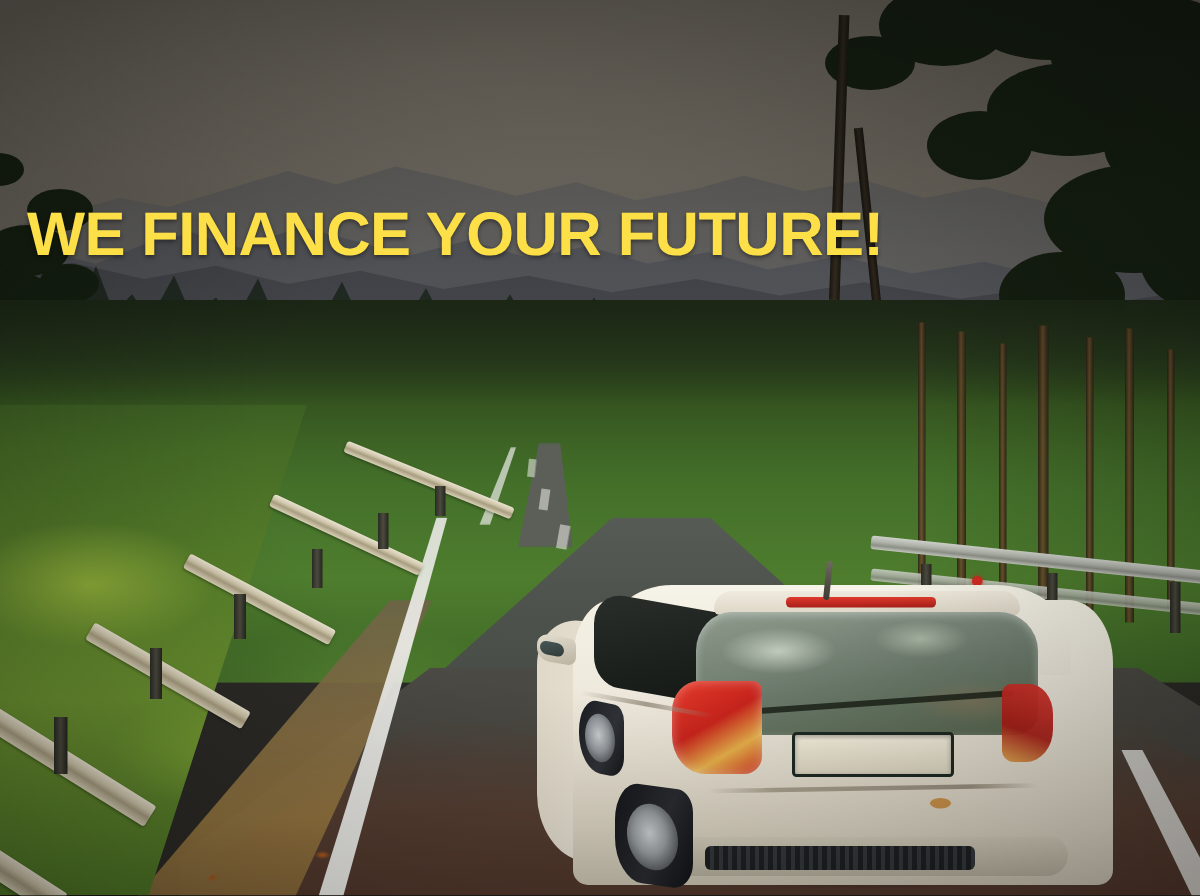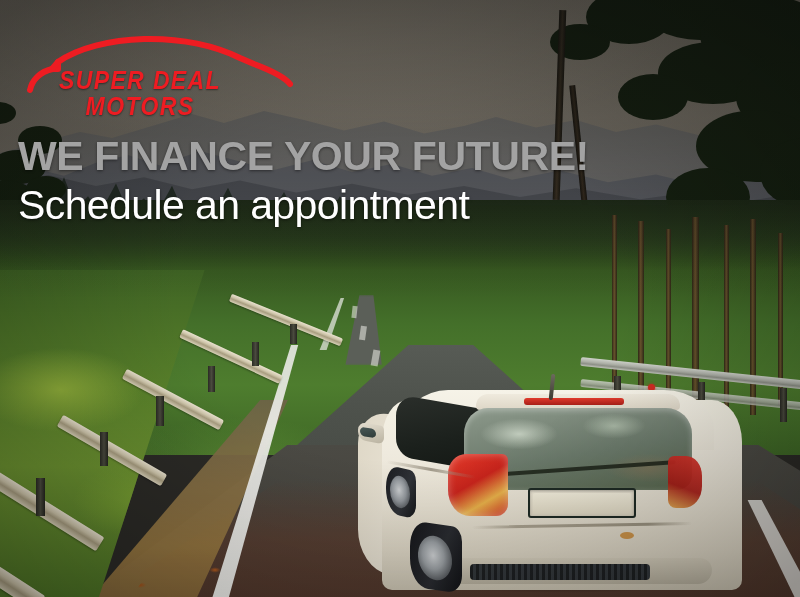--- a/index.html
+++ b/index.html
@@ -407,21 +407,21 @@
   }
   .hl {
     font-size:41px;
     line-height:41px;
     letter-spacing:-0.6px;
     white-space:nowrap;
     font-family:"Liberation Sans", sans-serif;
   }
   .hl-white { color:#ffffff; font-weight:400; text-shadow:0 1px 3px rgba(0,0,0,.5); }
   .hl-red {
-    color:#a3a3a3; font-weight:700; letter-spacing:-0.4px;
+    color:#fde047; font-weight:700; letter-spacing:-0.4px;
     text-shadow:0 1px 3px rgba(0,0,0,.45);
     margin-top:2px;
   }
   .hl-sub { margin-top:8px; }
   .hl-sub2 { margin-top:2px; }
 </style>
 </head>
 <body>
 
 <div id="banner">
@@ -547,27 +547,18 @@
     <div class="wheel-front"></div>
     <div class="rim-front"></div>
     <div class="mirror"></div>
     <div class="mirror-glass"></div>
     <div class="body-crease"></div>
   </div>
 
   <div class="vignette"></div>
   <div class="top-darken"></div>
 
-  <div id="logo">
-    <svg width="300" height="100" viewBox="0 0 300 100">
-      <path d="M12 68 C 14 58, 22 50, 34 47 L 40 47 L 40 40 C 60 26, 92 18, 126 17 C 164 16, 198 24, 222 36 L 236 42 C 252 48, 266 54, 272 62" fill="none" stroke="#ee1c22" stroke-width="6" stroke-linecap="round" stroke-linejoin="round"></path>
-      <path d="M34 47 L 40 40" fill="none" stroke="#ee1c22" stroke-width="6" stroke-linecap="round"></path>
-    </svg>
-    <div class="logo-text" id="logo-line1">SUPER DEAL</div>
-    <div class="logo-text" id="logo-line2">MOTORS</div>
-  </div>
 
   <div id="headline">
     <div class="hl hl-red">WE FINANCE YOUR FUTURE!</div>
-    <div class="hl hl-white hl-sub">Schedule an appointment</div>
   </div>
 
 </div>
 
 </body></html>

